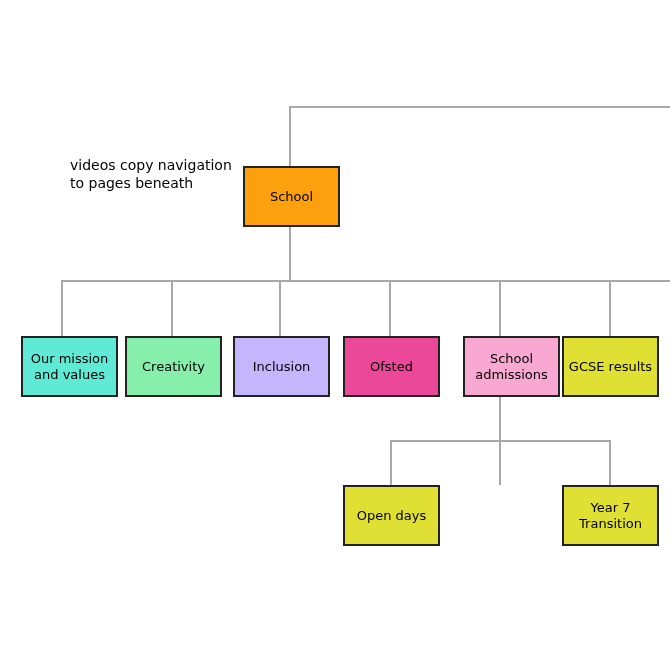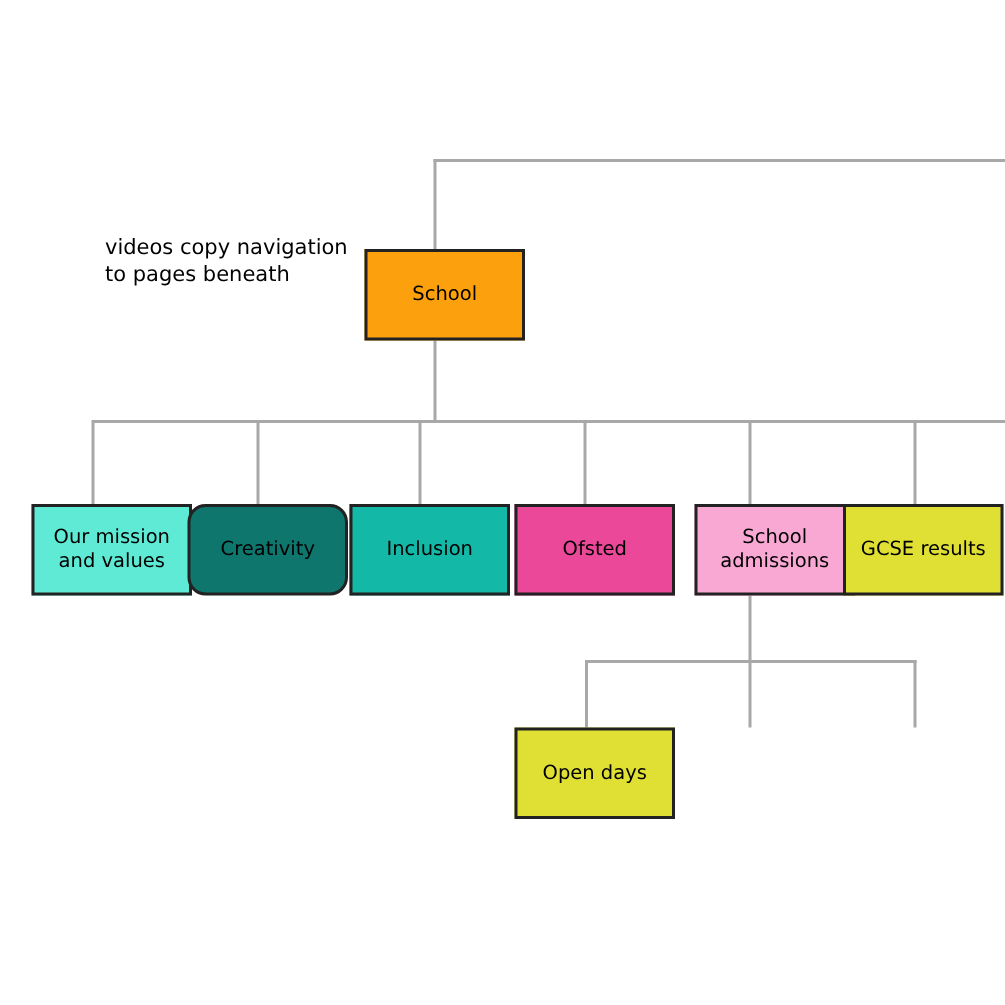--- a/index.html
+++ b/index.html
@@ -11,21 +11,21 @@
     overflow: hidden;
     font-family: "DejaVu Sans", "Liberation Sans", sans-serif;
   }
   .line {
     position: absolute;
     background: #a8a8a8;
     z-index: 1;
   }
   .node {
     position: absolute;
-    width: 107px;
+    width: 97px;
     height: 61px;
     box-sizing: border-box;
     border: 2px solid #222222;
     display: flex;
     align-items: center;
     justify-content: center;
     text-align: center;
     font-size: 13px;
     line-height: 16px;
     color: #000000;
@@ -69,33 +69,36 @@
     <div>to pages beneath</div>
   </div>
 
   <div class="node" style="left: 243px; top: 166px; background-color: rgb(252, 161, 13);">
     <span class="node-label">School</span>
   </div>
 
   <div class="node" style="left: 21px; top: 336px; background-color: #5eead4;">
     <span class="node-label">Our mission and values</span>
   </div>
-  <div class="node" style="left: 125px; top: 336px; background-color: #0f766e; border-radius: 12px;">
+  <div class="node" style="left: 125px; top: 336px; background-color: #86efac;">
     <span class="node-label">Creativity</span>
   </div>
-  <div class="node" style="left: 233px; top: 336px; background-color: #14b8a6;">
+  <div class="node" style="left: 233px; top: 336px; background-color: #c4b5fd;">
     <span class="node-label">Inclusion</span>
   </div>
   <div class="node" style="left: 343px; top: 336px; background-color: #ec4899;">
     <span class="node-label">Ofsted</span>
   </div>
   <div class="node" style="left: 453px; top: 336px; background-color: #f9a8d4; margin-left: 10px;">
     <span class="node-label">School admissions</span>
   </div>
   <div class="node" style="left: 562px; top: 336px; background-color: rgb(224, 224, 52);">
     <span class="node-label">GCSE results</span>
   </div>
 
   <div class="node" style="left: 343px; top: 485px; background-color: rgb(224, 224, 52);">
     <span class="node-label">Open days</span>
   </div>
+  <div class="node" style="left: 562px; top: 485px; background-color: rgb(224, 224, 52);">
+    <span class="node-label">Year 7 Transition</span>
+  </div>
 
 </div>
 
 </body></html>

